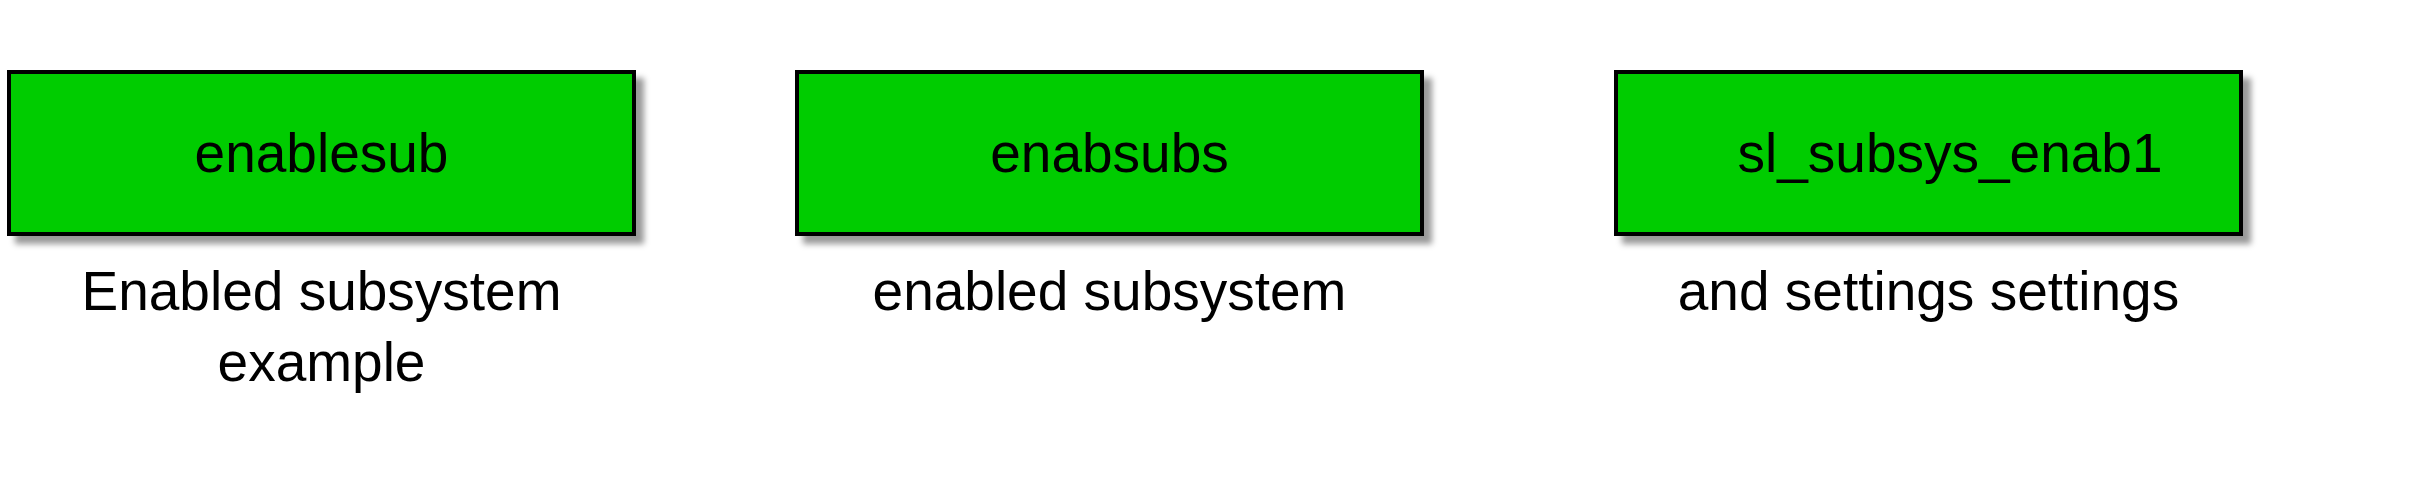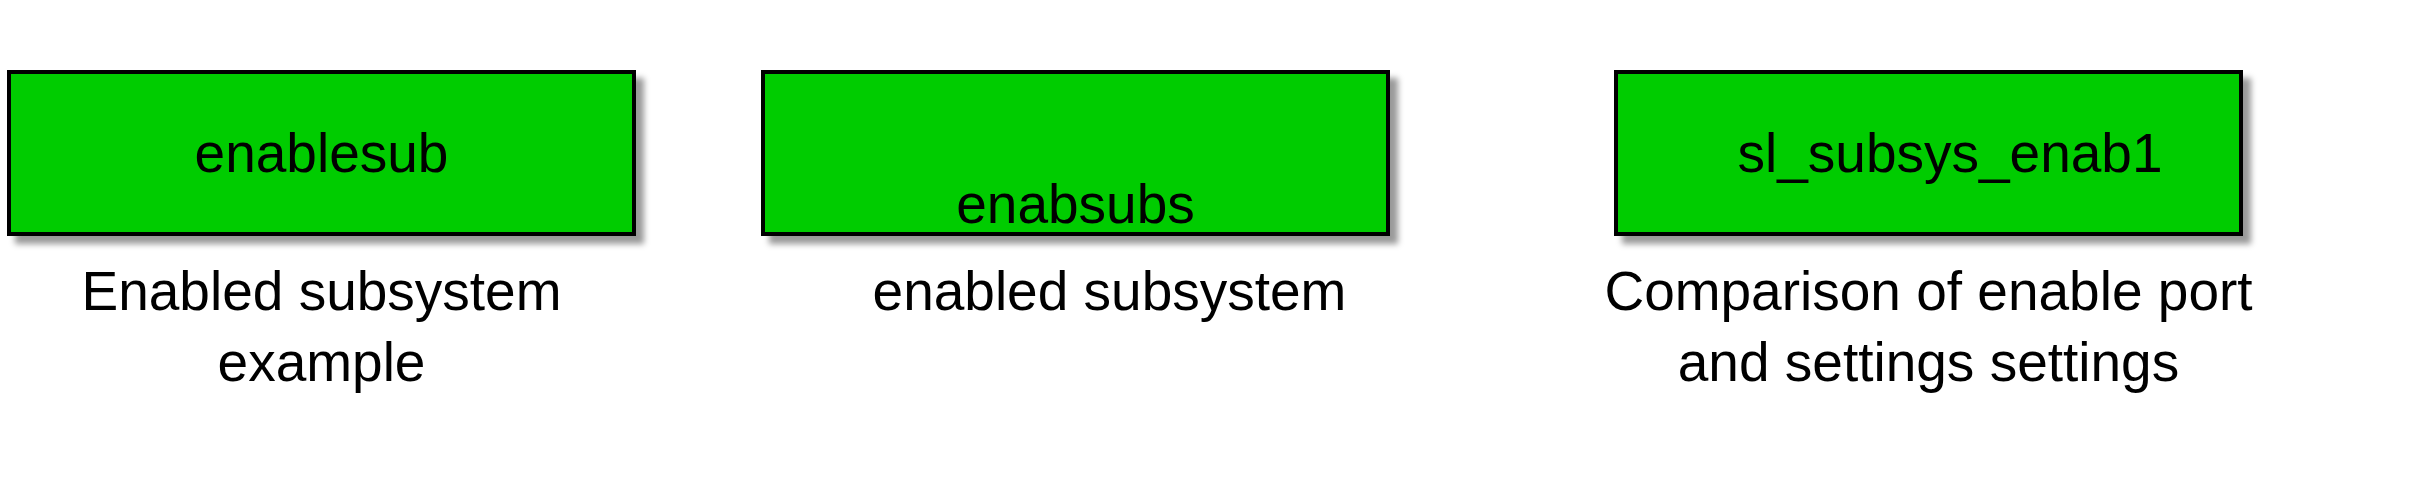--- a/index.html
+++ b/index.html
@@ -42,21 +42,21 @@
     width: 709px;
     text-align: center;
     font-size: 55px;
     line-height: 71px;
     color: #000000;
   }
   .caption-line {
     white-space: nowrap;
   }
   #block-1 { left: 7px; align-items: center; }
-  #block-2 { left: 761px; align-items: flex-end; }
+  #block-2 { left: 795px; }
   #block-3 { left: 1614px; padding-left: 43px; }
   #caption-1 { left: -33px; }
   #caption-2 { left: 755px; }
   #caption-3 { left: 1574px; }
 </style>
 </head>
 <body>
 
 <div class="canvas">
 
@@ -72,17 +72,16 @@
     <span class="block-label">enabsubs</span>
   </div>
   <div class="block-caption" id="caption-2">
     <div class="caption-line">enabled subsystem</div>
   </div>
 
   <div class="model-block" id="block-3">
     <span class="block-label">sl_subsys_enab1</span>
   </div>
   <div class="block-caption" id="caption-3">
-    <div class="caption-line">Comparison of enable port</div>
     <div class="caption-line">and settings settings</div>
   </div>
 
 </div>
 
 </body></html>

